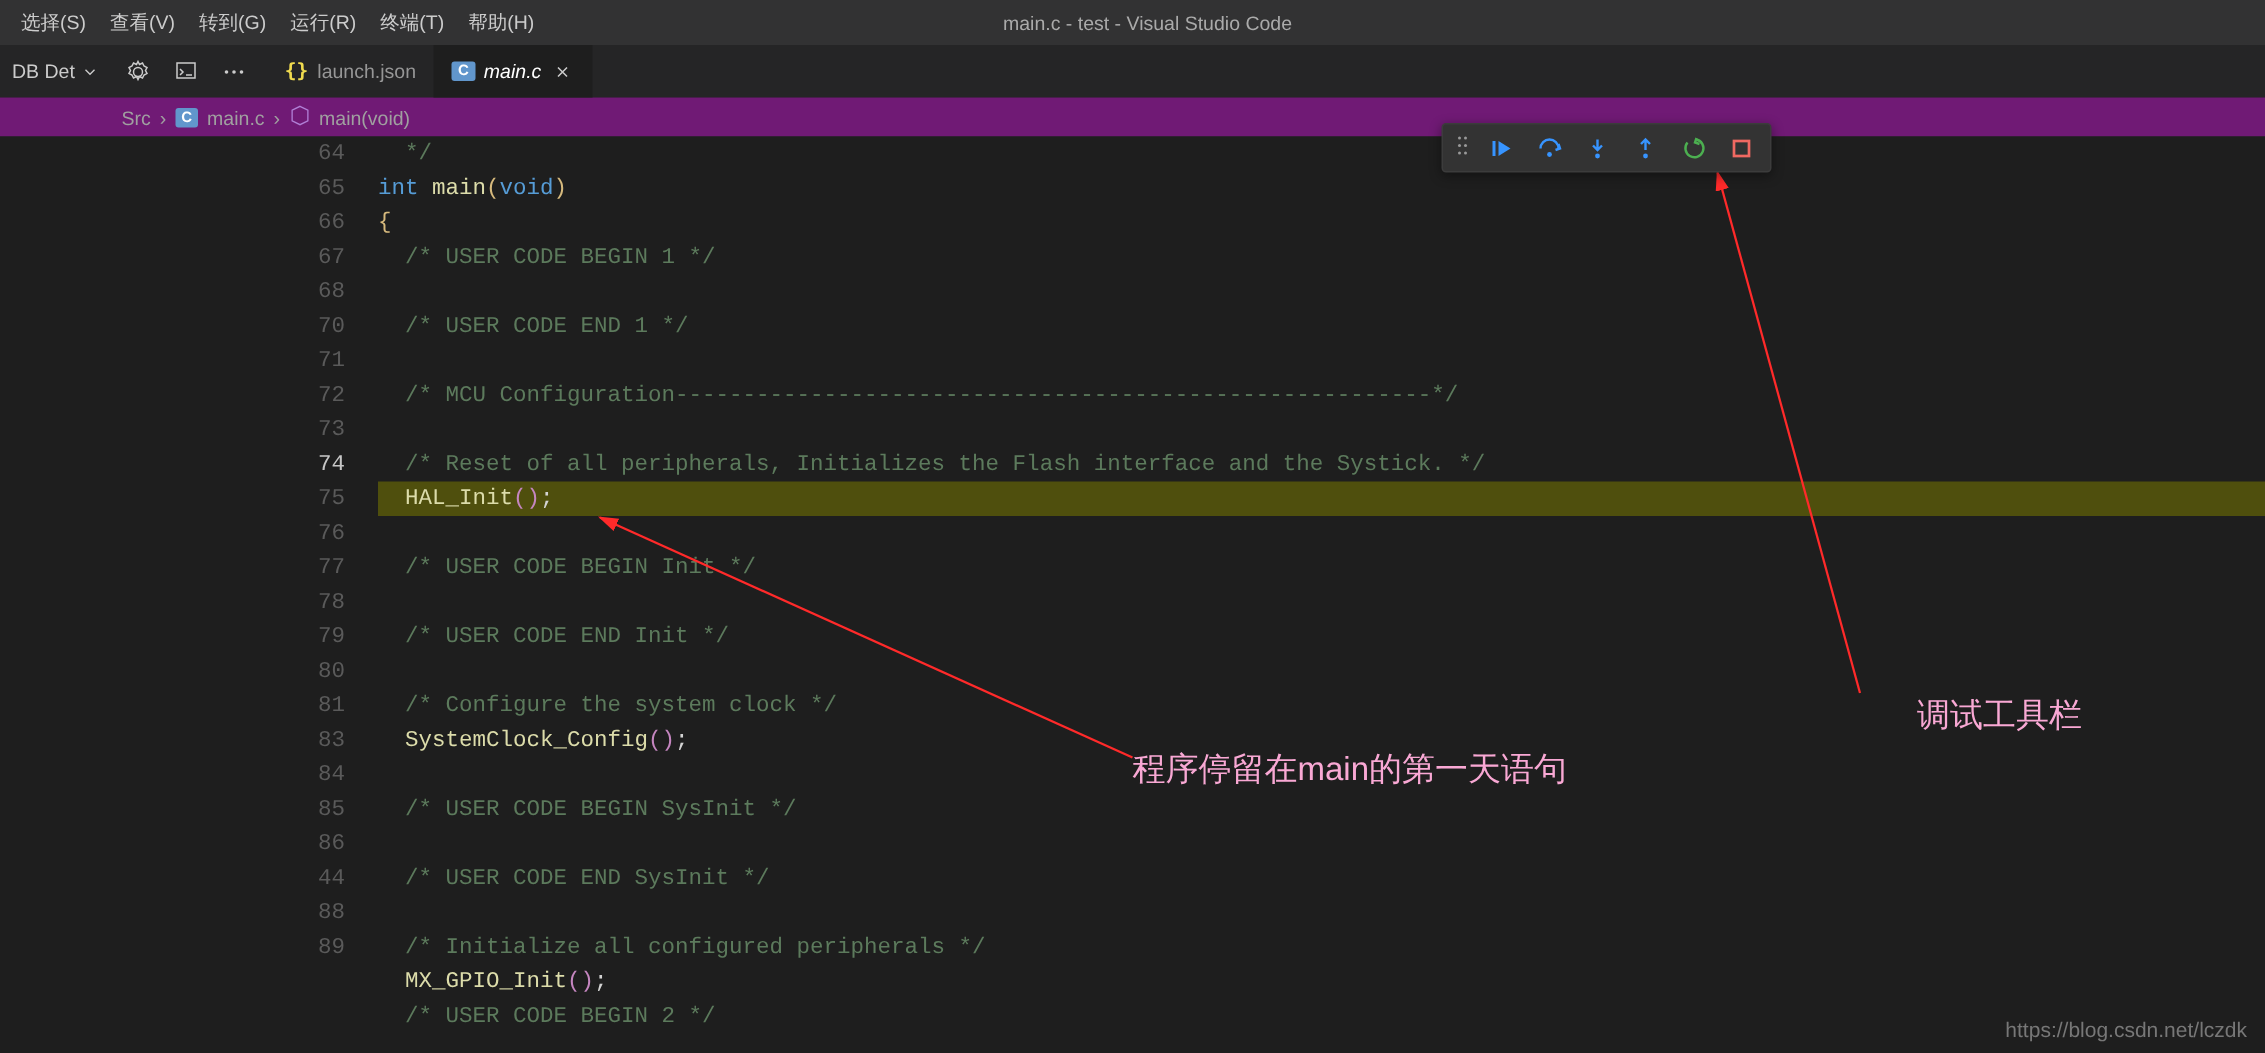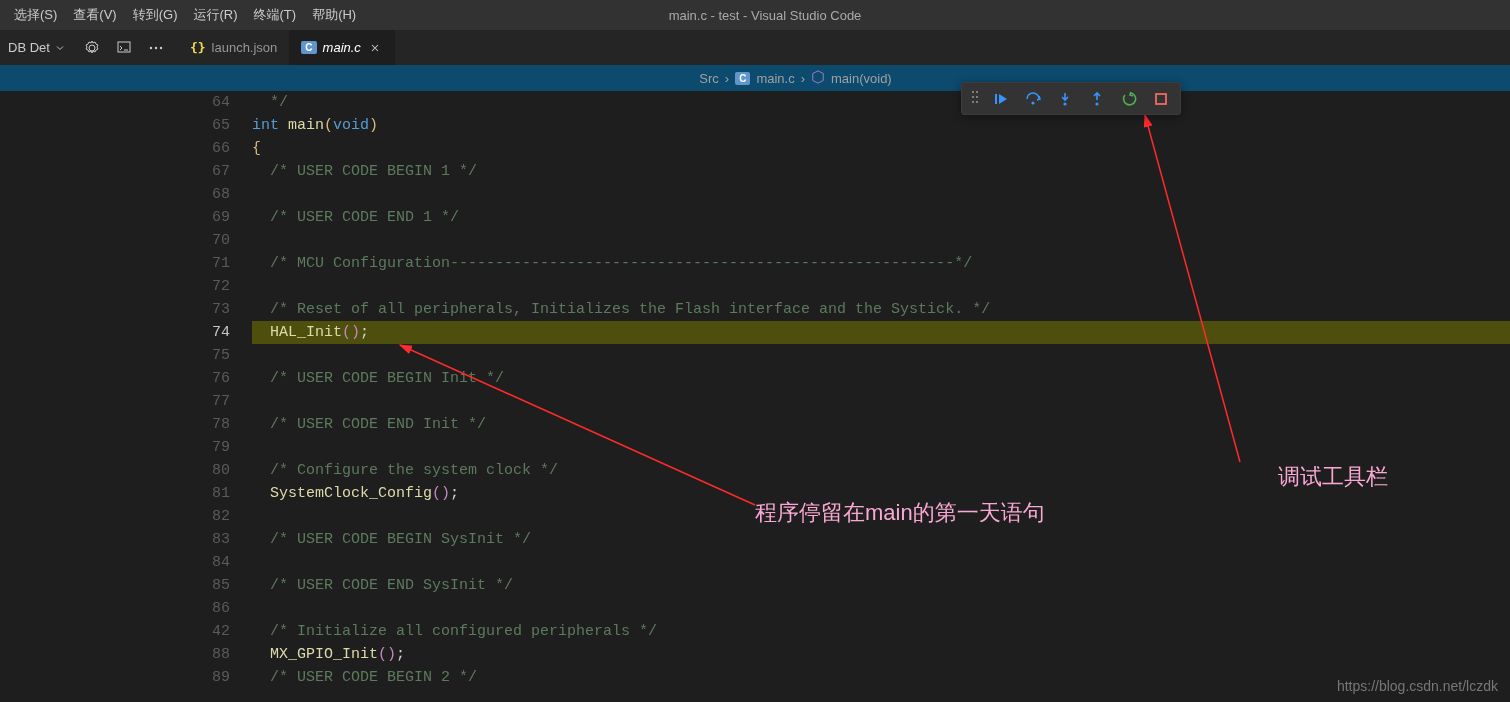--- a/index.html
+++ b/index.html
@@ -86,24 +86,23 @@
     width: 16px; height:16px;
     display:flex; align-items:center; justify-content:center;
     color:#ccc;
   }
   .breadcrumb {
     height: 26px;
     padding-left: 81px;
     display: flex;
     align-items: center;
     gap: 6px;
-    background: #0c4a6e;
+    background: #701a75;
     color: #a0a0a0;
     font-size: 13px;
-    justify-content: center;
   }
   .breadcrumb .c-icon {
     background: #6196cc;
     color: #fff;
     font-size: 10px;
     font-weight: bold;
     padding: 1px 4px;
     border-radius: 2px;
   }
   .breadcrumb .sym-icon {
@@ -272,39 +271,37 @@
   <span>main(void)</span>
 </div>
 
 <div class="editor-area">
   <div class="gutter" id="gutter">
       <span class="ln" style="position: relative;">64</span>
       <span class="ln" style="position: relative;">65</span>
       <span class="ln" style="position: relative;">66</span>
       <span class="ln" style="position: relative;">67</span>
       <span class="ln" style="position: relative;">68</span>
-      <span class="ln" style="position: relative;">69</span>
       <span class="ln" style="position: relative;">70</span>
       <span class="ln" style="position: relative;">71</span>
       <span class="ln" style="position: relative;">72</span>
       <span class="ln" style="position: relative;">73</span>
       <span class="ln" style="position: relative; color: rgb(198, 198, 198);">74</span>
       <span class="ln" style="position: relative;">75</span>
       <span class="ln" style="position: relative; padding-left: 34px;">76</span>
       <span class="ln" style="position: relative;">77</span>
       <span class="ln" style="position: relative;">78</span>
       <span class="ln" style="position: relative;">79</span>
       <span class="ln" style="position: relative;">80</span>
       <span class="ln" style="position: relative;">81</span>
-      <span class="ln" style="position: relative;">82</span>
       <span class="ln" style="position: relative;">83</span>
       <span class="ln" style="position: relative;">84</span>
       <span class="ln" style="position: relative;">85</span>
       <span class="ln" style="position: relative; margin-left: 20px;">86</span>
-      <span class="ln" style="position: relative;">42</span>
+      <span class="ln" style="position: relative;">44</span>
       <span class="ln" style="position: relative;">88</span>
       <span class="ln" style="position: relative;">89</span>
     </div>
   <div class="code" id="code"><div class="line">  <span class="c-comment">*/</span></div><div class="line"><span class="c-type">int</span> <span class="c-func">main</span><span class="c-parenY">(</span><span class="c-type">void</span><span class="c-parenY">)</span></div><div class="line"><span class="c-parenY">{</span></div><div class="line">  <span class="c-comment">/* USER CODE BEGIN 1 */</span></div><div class="line"></div><div class="line">  <span class="c-comment">/* USER CODE END 1 */</span></div><div class="line"></div><div class="line">  <span class="c-comment">/* MCU Configuration--------------------------------------------------------*/</span></div><div class="line"></div><div class="line">  <span class="c-comment">/* Reset of all peripherals, Initializes the Flash interface and the Systick. */</span></div><div class="line hl">  <span class="c-func">HAL_Init</span><span class="c-paren">()</span><span class="c-punct">;</span></div><div class="line"></div><div class="line">  <span class="c-comment">/* USER CODE BEGIN Init */</span></div><div class="line"></div><div class="line">  <span class="c-comment">/* USER CODE END Init */</span></div><div class="line"></div><div class="line">  <span class="c-comment">/* Configure the system clock */</span></div><div class="line">  <span class="c-func">SystemClock_Config</span><span class="c-paren">()</span><span class="c-punct">;</span></div><div class="line"></div><div class="line">  <span class="c-comment">/* USER CODE BEGIN SysInit */</span></div><div class="line"></div><div class="line">  <span class="c-comment">/* USER CODE END SysInit */</span></div><div class="line"></div><div class="line">  <span class="c-comment">/* Initialize all configured peripherals */</span></div><div class="line">  <span class="c-func">MX_GPIO_Init</span><span class="c-paren">()</span><span class="c-punct">;</span></div><div class="line">  <span class="c-comment">/* USER CODE BEGIN 2 */</span></div></div>
 </div>
 
 <div class="debug-toolbar">
   <div class="dbg-handle">
     <svg width="10" height="16" viewBox="0 0 10 16">
         <circle cx="3" cy="3" r="1" fill="#999"></circle>

